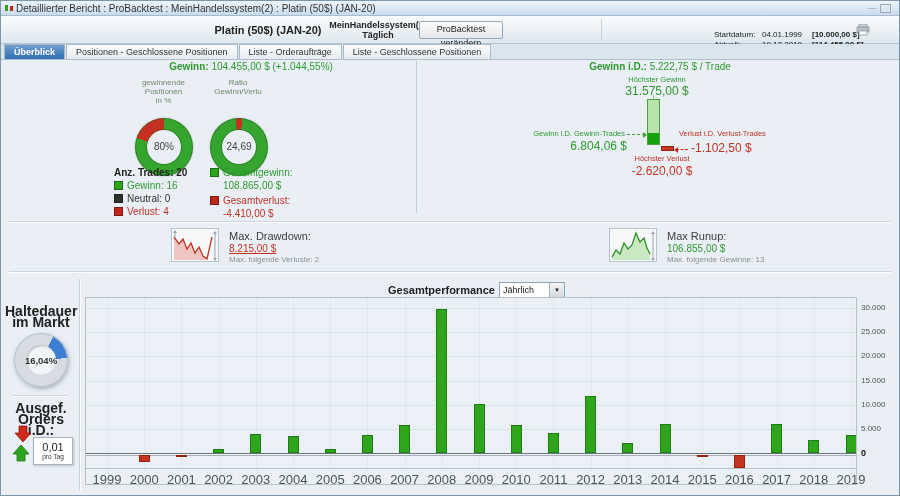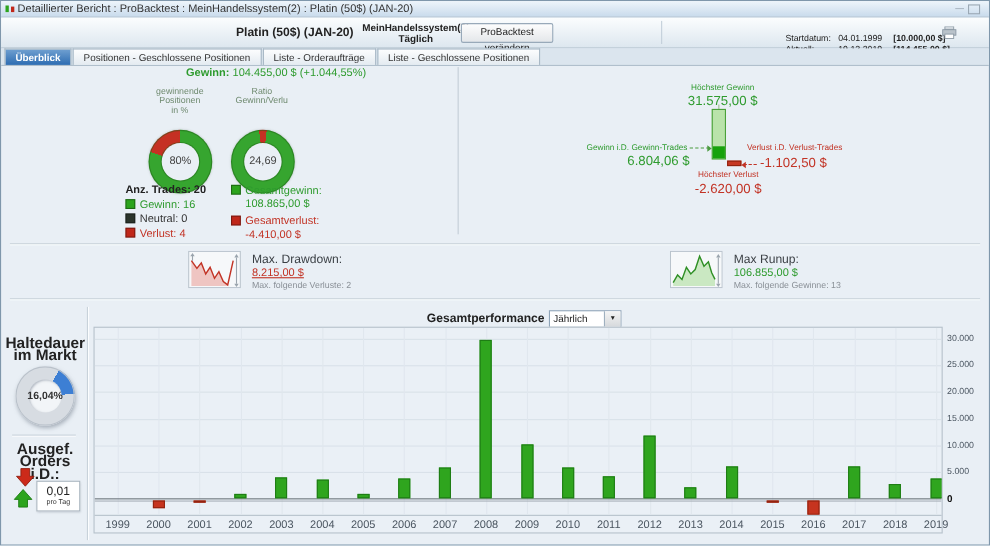--- a/index.html
+++ b/index.html
@@ -74,21 +74,21 @@
   .sb-vdiv{position:absolute;left:78px;top:278px;height:212px;width:1px;background:#c8d2da;box-shadow:1px 0 0 #fbfdfe;}
   
   .perf-title{position:absolute;left:360px;top:283px;width:134px;text-align:right;font-size:11px;font-weight:bold;color:#222;}
   .select{position:absolute;left:498px;top:281px;width:66px;height:16px;background:#fff;border:1px solid #8ea4b8;box-sizing:border-box;cursor:pointer;}
   .select .sval{position:absolute;left:3px;top:2px;font-size:9px;color:#222;}
   .select .sbtn{position:absolute;right:0;top:0;bottom:0;width:14px;background:linear-gradient(#f4f4f4,#d6d9dc);border-left:1px solid #9fb0bf;
     text-align:center;font-size:6px;color:#222;line-height:14px;}
   .chartwrap{position:absolute;left:84px;top:296px;width:772px;height:188px;border:1px solid #b6c1cb;box-sizing:border-box;background:#eaf0f6;}
   .plot{position:absolute;left:0;top:0;width:770px;height:170px;border-bottom:1px solid #b6c1cb;overflow:hidden;}
   .xaxis{position:absolute;left:0;top:171px;width:770px;height:16px;}
-  .xlab{position:absolute;top:3px;width:36px;text-align:center;font-size:10px;color:#4a5560;}
+  .xlab{position:absolute;top:3px;width:36px;text-align:center;font-size:13px;color:#4a5560;}
   .yaxis{position:absolute;left:860px;top:296px;width:36px;height:176px;}
   .ylab{position:absolute;left:0;font-size:8px;color:#4a5560;}
   .ylab.zero{font-weight:bold;color:#111;font-size:9px;}
   .hgrid{position:absolute;left:0;width:770px;height:1px;background:#d9e1e9;}
   .vgrid{position:absolute;top:0;height:170px;width:1px;background:#e0e7ee;}
   .zeroline{position:absolute;left:0;width:770px;height:1px;top:155px;background:#6d757d;}
   .zeroline2{position:absolute;left:0;width:770px;height:1px;top:157px;background:#a8b0b8;}
   .bar{position:absolute;width:11px;box-sizing:border-box;}
   .bar.pos{background:#2fa51e;border:1px solid #1e7d14;}
   .bar.neg{background:#c6341f;border:1px solid #93230f;}
@@ -164,20 +164,24 @@
     <div class="legend-row" style="top:148px;"><span class="sq r"></span><span class="red">Verlust: 4</span></div>
     <div class="legend-row" style="left:124px;top:109px;"><span class="sq g"></span><span class="green">Gesamtgewinn:</span></div>
     <div class="legend-row green" style="left:137px;top:122px;">108.865,00 $</div>
     <div class="legend-row" style="left:124px;top:137px;"><span class="sq r"></span><span class="red">Gesamtverlust:</span></div>
     <div class="legend-row red" style="left:137px;top:150px;">-4.410,00 $</div>
   </div>
 
   <div class="vstat-div"></div>
 
   <div class="statsR">
+    <div class="sR-title">
+      <span class="green" style="font-weight:bold">Gewinn i.D.:</span>
+      <span class="green">5.222,75 $ / Trade</span>
+    </div>
     <div class="lbl-sm green" style="left:186px;top:17px;width:100px;text-align:center;">Höchster Gewinn</div>
     <div class="val-md green" style="left:171px;top:25px;width:130px;text-align:center;">31.575,00 $</div>
     <div class="vdash"></div>
     <div class="bigbar">
         <div class="seg"></div>
       </div>
     <div class="lbl-sm green" style="left:56px;top:71px;width:148px;text-align:right;">Gewinn i.D. Gewinn-Trades</div>
     <div class="arr arr-r" style="left:206px;top:75px;width:18px;"></div>
     <div class="val-md green" style="left:76px;top:80px;width:130px;text-align:right;">6.804,06 $</div>
     <div class="redbar"></div>

